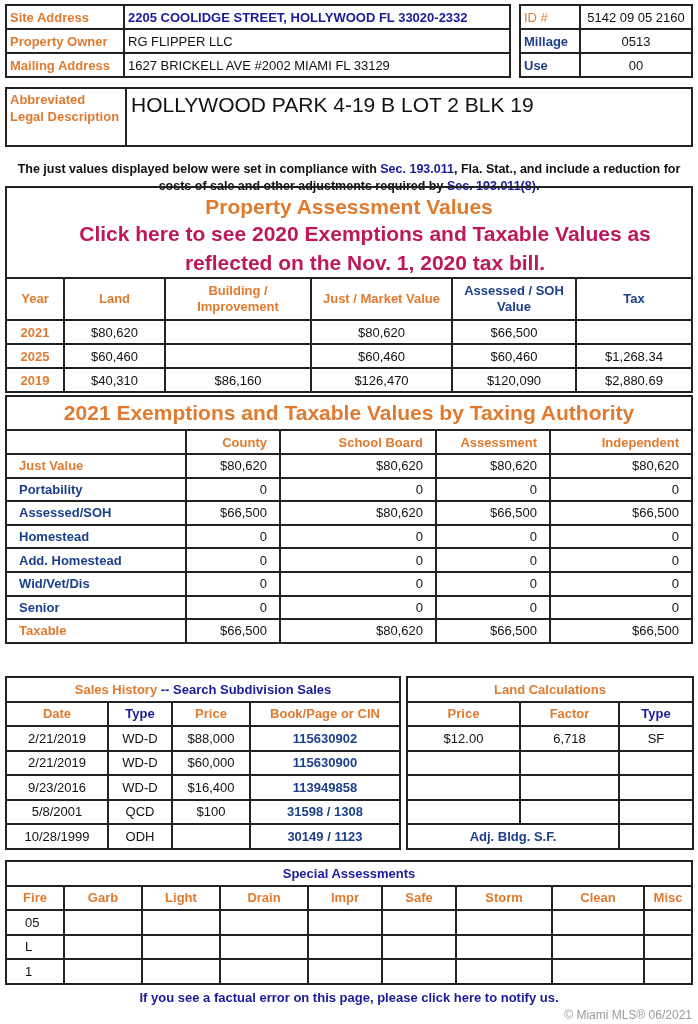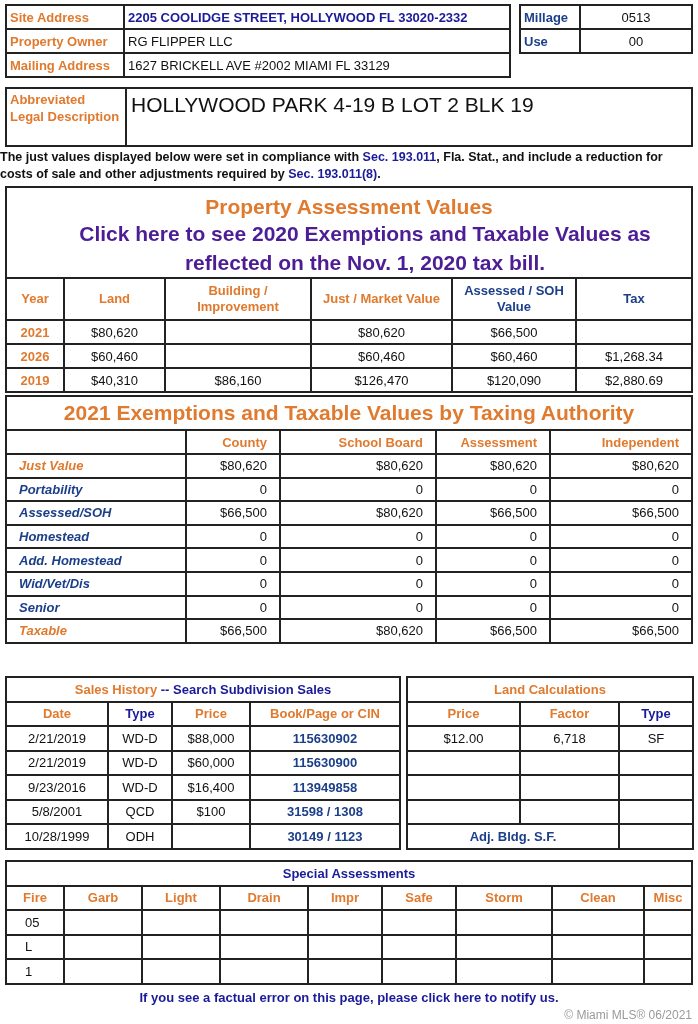--- a/index.html
+++ b/index.html
@@ -22,36 +22,36 @@
   #top-right { left: 519px; top: 4px; width: 174px; font-size: 13px; }
   #top-right td { height: 24px; padding: 0 3px; }
   #top-right td.lbl { width: 60px; }
   #top-right td.val { text-align: center; }
 
   #legal { left: 5px; top: 87px; width: 688px; }
   #legal td { height: 58px; }
   #legal td.lbl { width: 120px; font-size: 13px; padding: 2px 3px; line-height: 17px; vertical-align: top;}
   #legal td.val { font-size: 21px; padding: 4px 4px; vertical-align: top; }
 
-  #notice { left: 0; top: 149px; width: 698px; text-align: left; font-size: 12.5px; font-weight: bold; line-height: 17px; }
+  #notice { left: 0; top: 161px; width: 698px; text-align: center; font-size: 12.5px; font-weight: bold; line-height: 17px; }
 
   
   #assess { left: 5px; top: 186px; width: 688px; }
   #assess td { text-align: center; font-size: 13px; }
   #assess .title-cell { height: 91px; padding-top: 6px; }
   #assess .t1 { font-size: 21px; color: #e07a2e; font-weight: bold; }
-  #assess .t2 { font-size: 21px; color: #4c1d95; font-weight: bold; line-height: 29px; margin-left: 32px; }
+  #assess .t2 { font-size: 21px; color: #be185d; font-weight: bold; line-height: 29px; margin-left: 32px; }
   #assess .hdr td { height: 42px; font-size: 13px; line-height: 16px; }
   #assess .row td { height: 24px; }
 
   
   #exempt { left: 5px; top: 395px; width: 688px; font-size: 13px; }
   #exempt .title-cell { height: 34px; text-align: center; font-size: 21px; color: #e07a2e; font-weight: bold; }
   #exempt td { height: 23.6px; padding: 0 12px; text-align: right; }
-  #exempt td.lbl { text-align: left; width: 180px; font-style: italic; }
+  #exempt td.lbl { text-align: left; width: 180px; }
   #exempt .hdr td { height: 24px; margin-left: 46px; }
 
   
   #sales { left: 5px; top: 676px; width: 396px; font-size: 13px; }
   #sales td { height: 24.5px; text-align: center; }
   #land { left: 406px; top: 676px; width: 288px; font-size: 13px; }
   #land td { height: 24.5px; text-align: center; }
 
   
   #special { left: 5px; top: 860px; width: 688px; font-size: 13px; }
@@ -77,20 +77,24 @@
   </tr>
   <tr>
     <td class="lbl or">Mailing Address</td>
     <td>1627 BRICKELL AVE #2002 MIAMI FL 33129</td>
   </tr>
 </tbody>
   </table>
 
 <table id="top-right" class="abs">
   <tbody>
+      <tr>
+    <td class="lbl or" style="font-weight:normal">ID #</td>
+    <td class="val">5142 09 05 2160</td>
+  </tr>
   <tr>
     <td class="lbl bl">Millage</td>
     <td class="val">0513</td>
   </tr>
   <tr>
     <td class="lbl bl">Use</td>
     <td class="val">00</td>
   </tr>
 </tbody>
   </table>
@@ -128,21 +132,21 @@
     <tbody id="assess-body">
       <tr class="row">
         <td class="or">2021</td>
         <td>$80,620</td>
         <td></td>
         <td>$80,620</td>
         <td>$66,500</td>
         <td></td>
       </tr>
       <tr class="row">
-        <td class="or">2026</td>
+        <td class="or">2025</td>
         <td>$60,460</td>
         <td></td>
         <td>$60,460</td>
         <td>$60,460</td>
         <td>$1,268.34</td>
       </tr>
       <tr class="row">
         <td class="or">2019</td>
         <td>$40,310</td>
         <td>$86,160</td>

